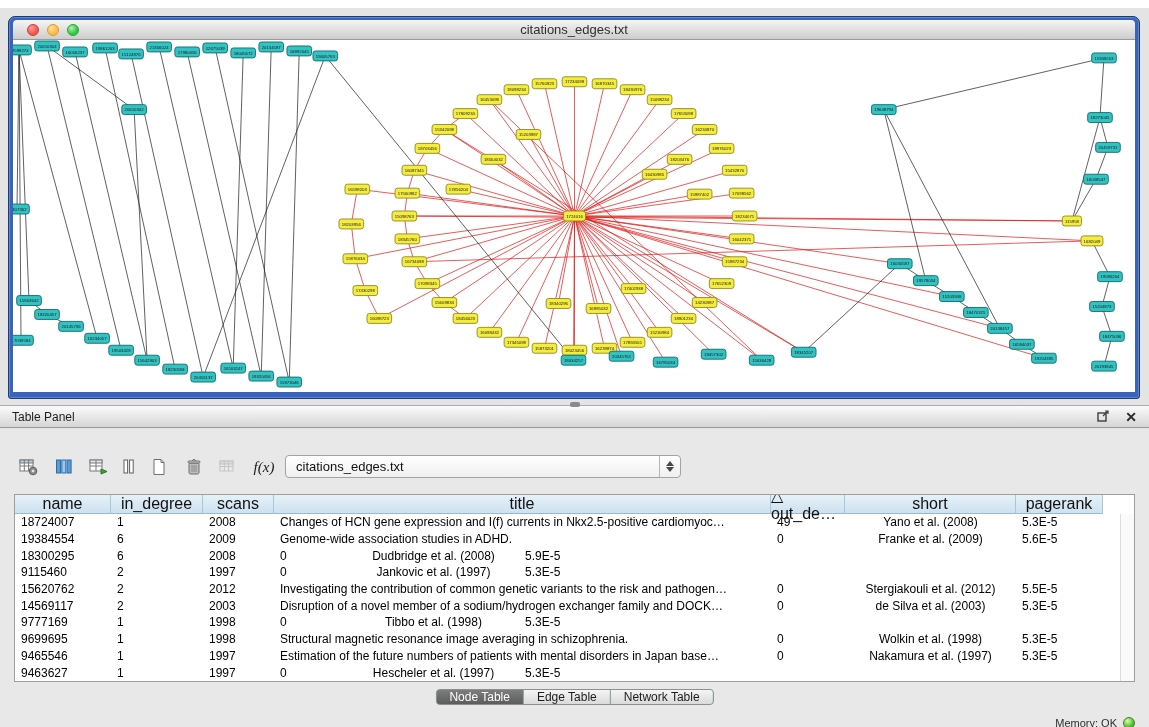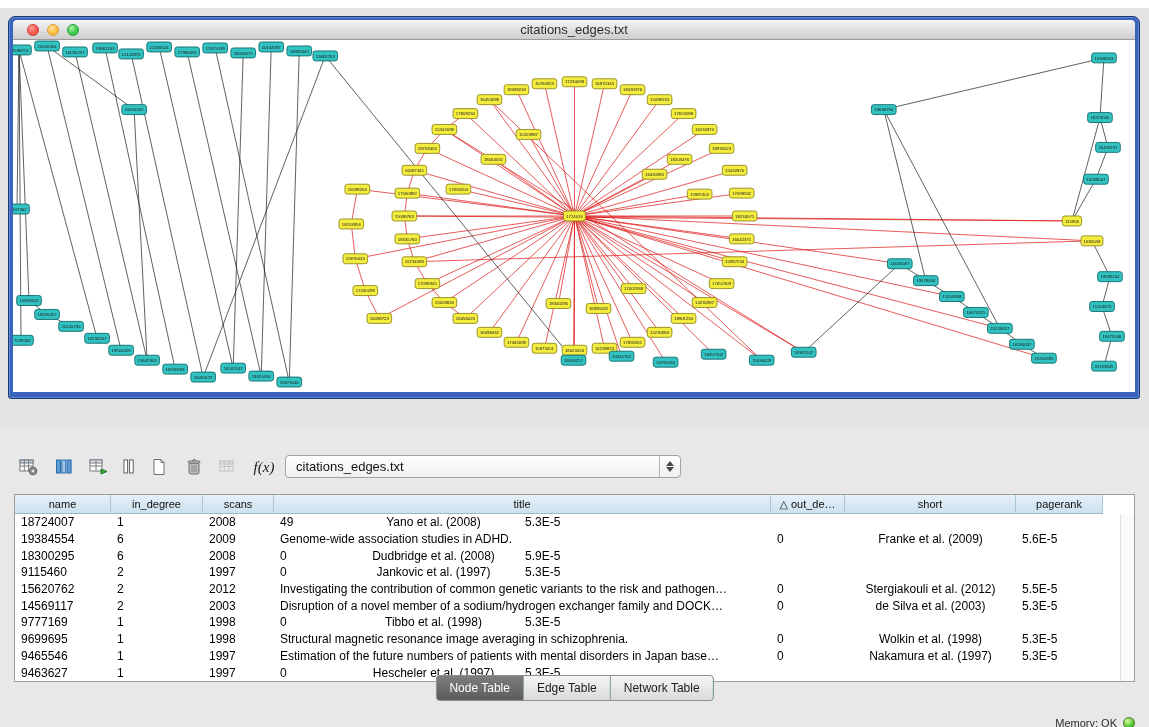--- a/index.html
+++ b/index.html
@@ -39,27 +39,27 @@
   .stepper{width:20px;height:100%;border-left:1px solid #b5b5b5;display:flex;flex-direction:column;
     align-items:center;justify-content:center;gap:1px;}
   .stepper i{display:block;width:0;height:0;border-left:4px solid transparent;border-right:4px solid transparent;}
   .stepper .up{border-bottom:5px solid #4a4a4a;}
   .stepper .dn{border-top:5px solid #4a4a4a;}
 
   .tablebox{position:absolute;left:14px;top:65px;width:1121px;height:188px;box-sizing:border-box;
     background:#fff;border:1px solid #9e9e9e;overflow:hidden;}
   .thead{display:flex;height:19px;}
   .th{background:linear-gradient(#e6f1f9,#cde1ef);border-right:1px solid #aac6d9;border-bottom:1px solid #9db8ca;
-    font-size:11px;display:flex;align-items:center;justify-content:center;color:#111;box-sizing:border-box;flex:none;}
+    font-size:16px;display:flex;align-items:center;justify-content:center;color:#111;box-sizing:border-box;flex:none;}
   .tr{display:flex;height:16.7px;align-items:center;font-size:12px;color:#000;}
   .td{flex:none;box-sizing:border-box;padding-left:6px;white-space:nowrap;overflow:hidden;text-overflow:ellipsis;}
   .td.center{text-align:center;padding-left:0;}
   .vscroll{position:absolute;right:0;top:19px;bottom:0;width:13px;border-left:1px solid #dcdcdc;background:#fafafa;}
 
-  .tabs{position:absolute;left:50%;top:246px;transform:translateX(-50%);display:flex;height:26px;
+  .tabs{position:absolute;left:50%;top:260px;transform:translateX(-50%);display:flex;height:16px;
     border:1px solid #8e8e8e;border-radius:4px;overflow:hidden;background:#22c55e;box-sizing:border-box;}
   .tab{padding:0 13px;font-size:12px;display:flex;align-items:center;color:#1c1c1c;
     border-right:1px solid #9a9a9a;background:linear-gradient(#f5f5f5,#dadada);white-space:nowrap;}
   .tab:last-child{border-right:none;}
   .tab.active{background:linear-gradient(#7d7d7d,#5c5c5c);color:#fff;}
 
   .status{position:absolute;right:14px;bottom:6px;display:flex;align-items:center;gap:6px;font-size:11px;color:#2d2d2d;}
   .memdot{width:12px;height:12px;border-radius:50%;box-sizing:border-box;
     background:radial-gradient(circle at 35% 30%,#d8ff9e,#53c234 60%,#2e8f1d);border:1px solid #4a7d2a;}
 </style>
@@ -604,20 +604,33 @@
             <text x="8" y="303.7" font-size="4.3" text-anchor="middle" fill="#1a1a1a" font-family="Liberation Sans, sans-serif">17039584</text>
           </g>
           <g>
             <rect x="-8.3" y="165" width="24.6" height="10" rx="2.5" fill="#33c2c2" stroke="#0e6b6b" stroke-width="0.9"></rect>
             <text x="4" y="171.7" font-size="4.3" text-anchor="middle" fill="#1a1a1a" font-family="Liberation Sans, sans-serif">15407362</text>
           </g>
         </svg>
     </div>
   </div>
 
+  <div class="panel-header">
+    <div class="grip"></div>
+    <span>Table Panel</span>
+    <span class="ph-icons">
+      <span>
+        <svg width="13" height="13">
+            <rect x="1" y="4" width="8" height="8" fill="none" stroke="#3c3c3c" stroke-width="1.4"></rect>
+            <path d="M6,7 L11,2 M11,5 V2 H8" stroke="#3c3c3c" stroke-width="1.2" fill="none"></path>
+          </svg>
+      </span>
+      <span class="closex">✕</span>
+    </span>
+  </div>
 
   <div class="panel-body">
 
     <div class="toolbar">
       <div class="tbtn">
         <svg width="20" height="18">
             <rect x="1" y="2" width="13" height="11" fill="#fff" stroke="#7a7a7a"></rect>
             <rect x="1" y="2" width="13" height="3" fill="#b9cfe4" stroke="#7a7a7a"></rect>
             <line x1="5.3" y1="2" x2="5.3" y2="13" stroke="#7a7a7a"></line>
             <line x1="9.6" y1="2" x2="9.6" y2="13" stroke="#7a7a7a"></line>
@@ -694,20 +707,21 @@
           <div class="th" style="width: 497px;">title</div>
           <div class="th" style="width: 74px;">△ out_de…</div>
           <div class="th" style="width: 171px;">short</div>
           <div class="th" style="width: 87px;">pagerank</div>
         </div>
       <div id="tbody">
           <div class="tr">
             <div class="td" style="width: 96px;">18724007</div>
             <div class="td" style="width: 92px;">1</div>
             <div class="td" style="width: 71px;">2008</div>
+            <div class="td" style="width: 497px;">Changes of HCN gene expression and I(f) currents in Nkx2.5-positive cardiomyoc…</div>
             <div class="td" style="width: 74px;">49</div>
             <div class="td center" style="width: 171px;">Yano et al. (2008)</div>
             <div class="td" style="width: 87px;">5.3E-5</div>
           </div>
           <div class="tr">
             <div class="td" style="width: 96px;">19384554</div>
             <div class="td" style="width: 92px;">6</div>
             <div class="td" style="width: 71px;">2009</div>
             <div class="td" style="width: 497px;">Genome-wide association studies in ADHD.</div>
             <div class="td" style="width: 74px;">0</div>

